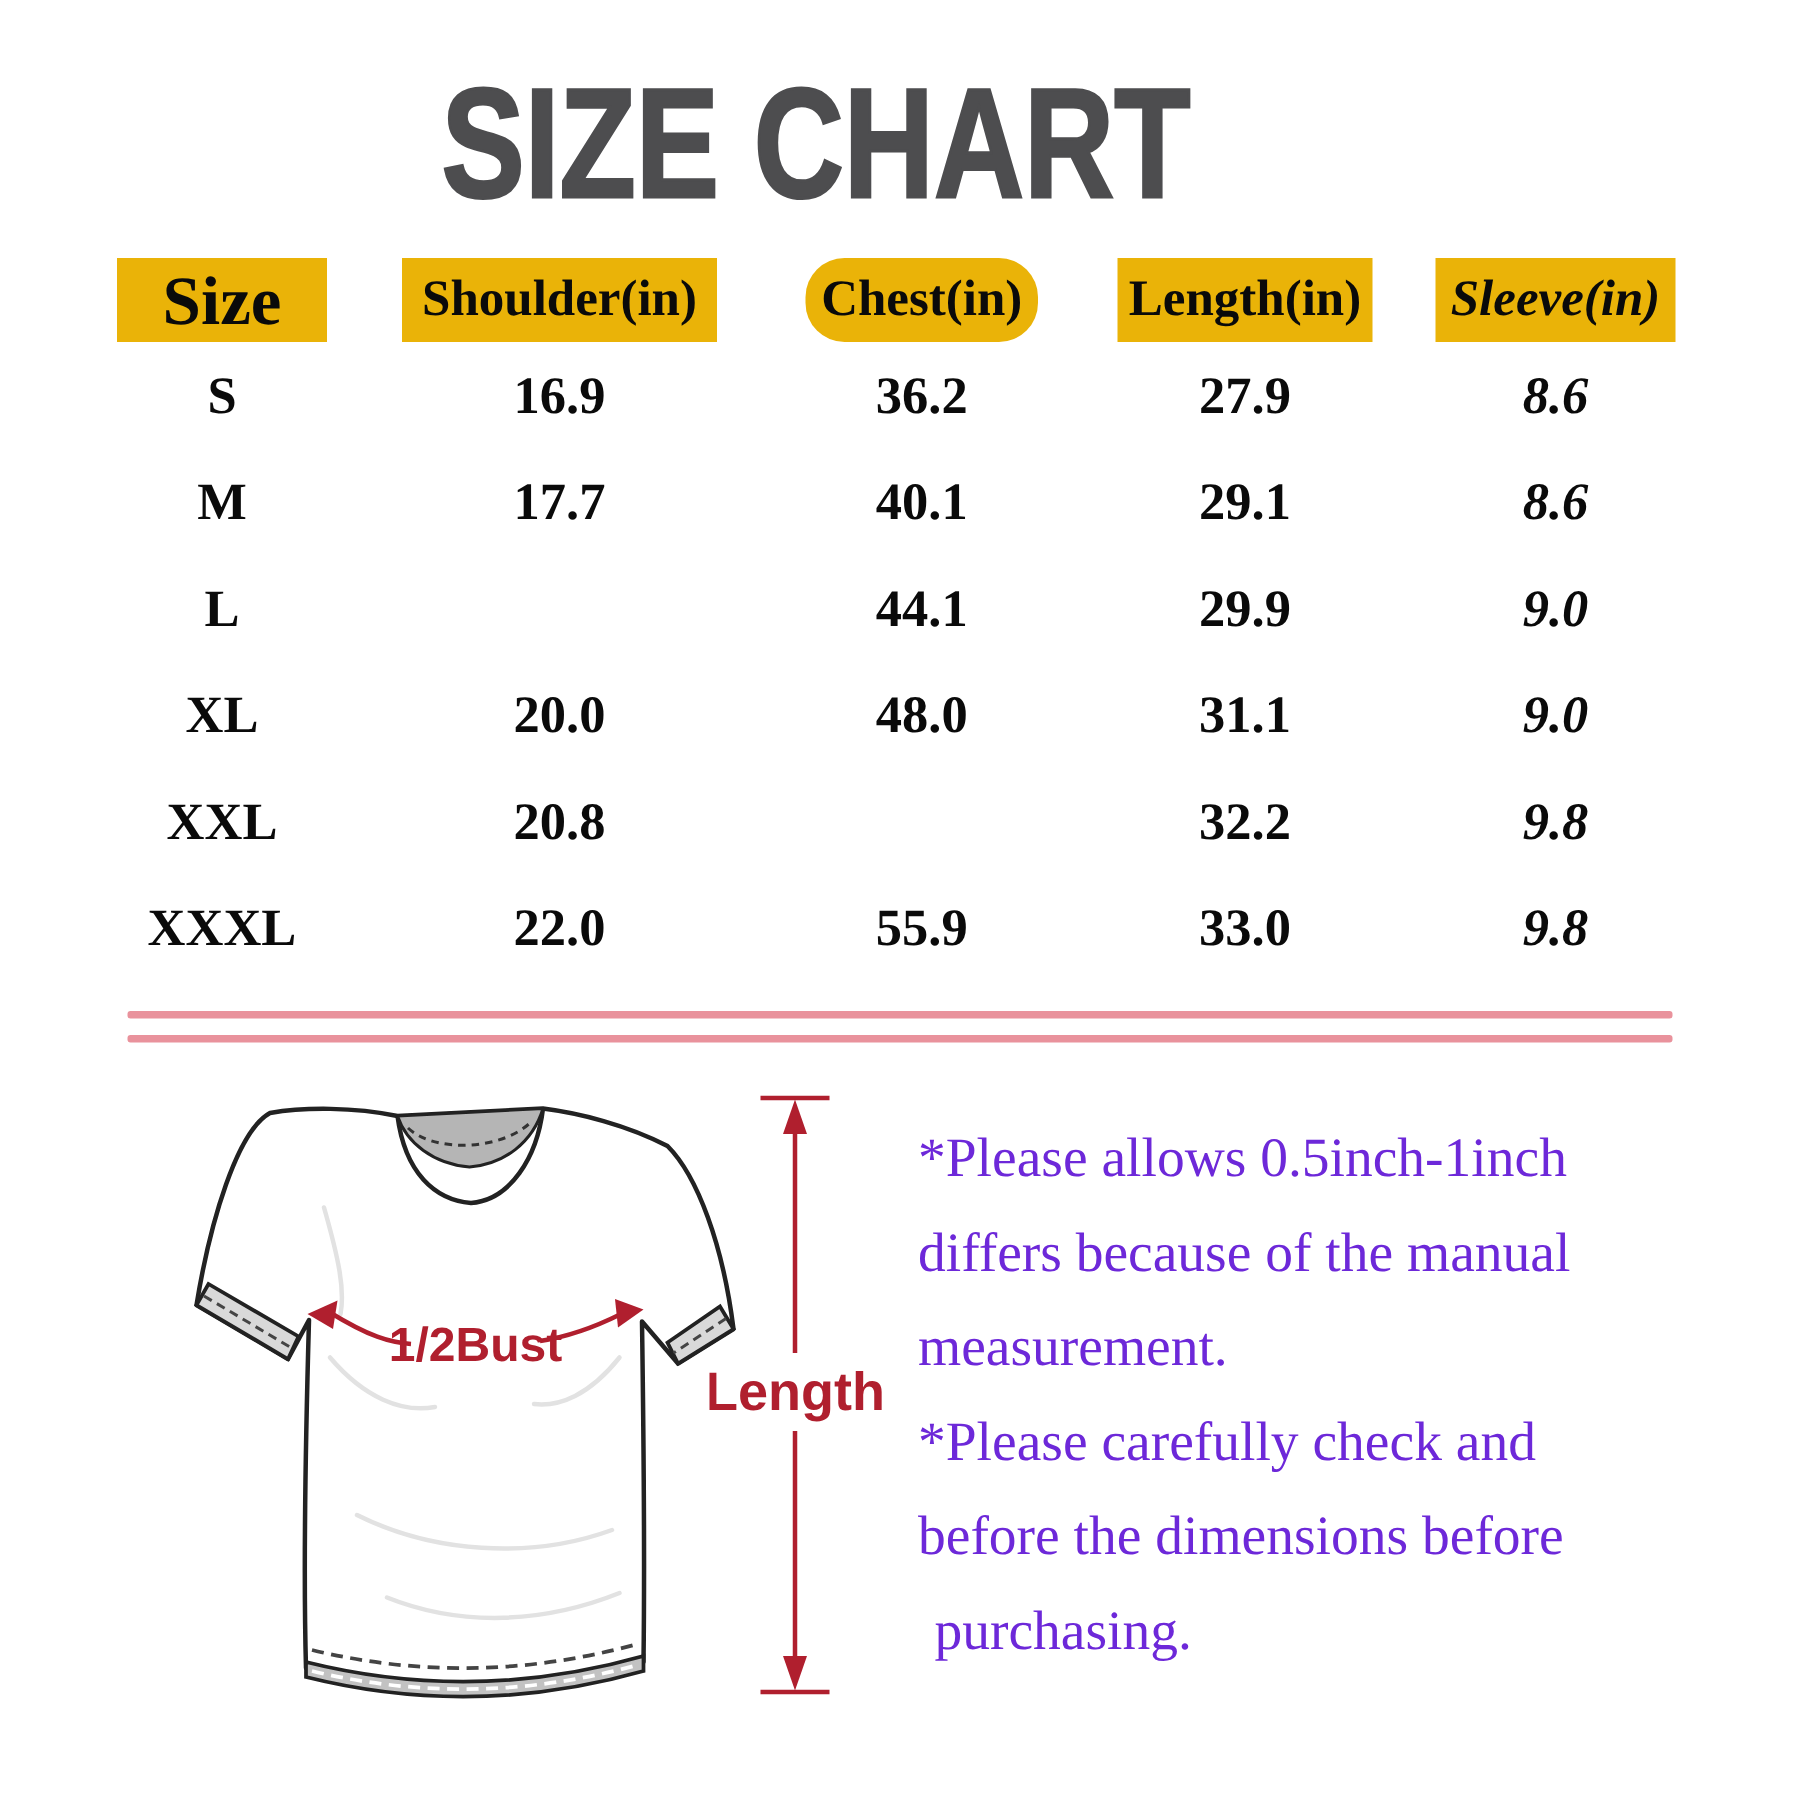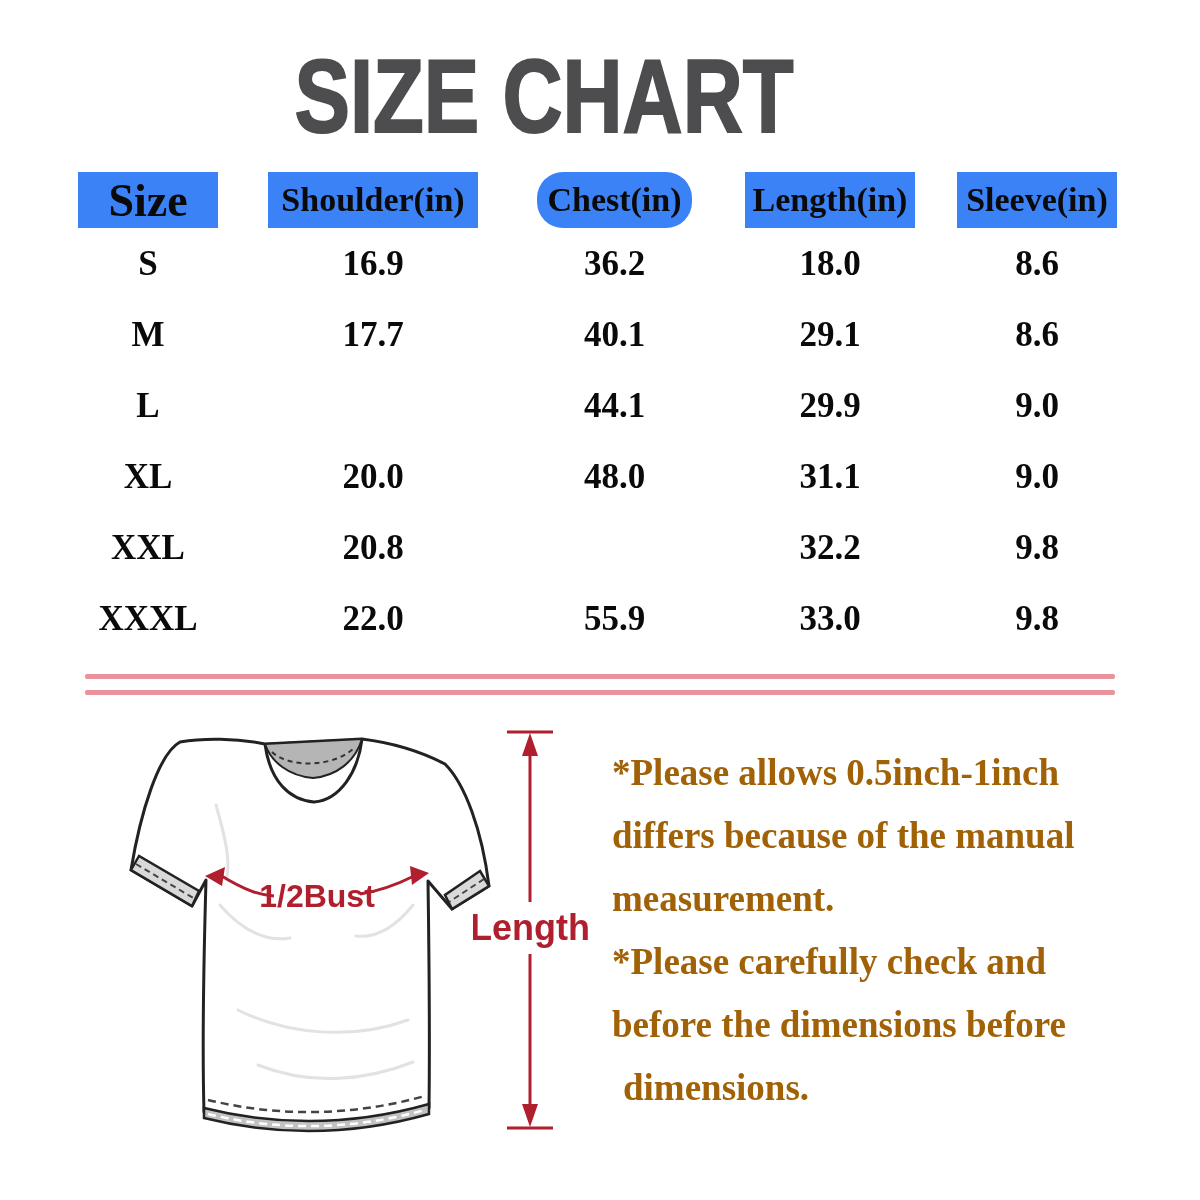--- a/index.html
+++ b/index.html
@@ -26,23 +26,23 @@
   .trow {
     display:grid;
     grid-template-columns:140px 50px 210px 59px 155px 53px 170px 42px 160px;
     align-items:center;
     text-align:center;
   }
   .trow.head { height:56px; }
   .trow.body { height:71px; }
   .trow.body:first-of-type { margin-top:4px; }
   .cell1 { grid-column:1; } .cell2 { grid-column:3;font-family:Liberation Serif, serif; } .cell3 { grid-column:5;border-radius:26px; }
-  .cell4 { grid-column:7; } .cell5 { grid-column:9; }
+  .cell4 { grid-column:7; } .cell5 { grid-column:9;font-style:italic; }
   .th {
-    background:#3b82f6;
+    background:#eab308;
     height:56px;
     display:flex; align-items:center; justify-content:center;
     font-weight:700; font-size:34px;
   }
   .th.size { font-size:46px; }
   .td { font-weight:700; font-size:35px; }
 
   
   .divider { position:absolute; left:85px; width:1030px; height:5px; background:#e9929c; border-radius:2px; }
   .divider.one { top:674px; }
@@ -53,25 +53,25 @@
   .length-svg { position:absolute; left:473px; top:722px; width:124px; height:420px; }
   .anno-text {
     font-family:"Liberation Sans", sans-serif;
     font-weight:700;
     fill:#b01f2e;
   }
 
   
   .notes { position:absolute; left:612px; top:741px; width:500px; }
   .note-line {
-    font-weight:700;
+    font-weight:400;
     font-size:37px;
     line-height:63px;
     white-space:nowrap;
-    color:#a16207;
+    color:#6d28d9;
   }
   .note-line.indent { text-indent:11px; }
 </style>
 </head>
 <body>
 
 <div class="title-wrap">
   <span class="title">SIZE CHART</span>
 </div>
 
@@ -81,21 +81,21 @@
     <span class="th cell2">Shoulder(in)</span>
     <span class="th cell3">Chest(in)</span>
     <span class="th cell4">Length(in)</span>
     <span class="th cell5">Sleeve(in)</span>
   </div>
 
   <div class="trow body">
     <span class="td cell1">S</span>
     <span class="td cell2">16.9</span>
     <span class="td cell3">36.2</span>
-    <span class="td cell4">18.0</span>
+    <span class="td cell4">27.9</span>
     <span class="td cell5">8.6</span>
   </div>
   <div class="trow body">
     <span class="td cell1">M</span>
     <span class="td cell2">17.7</span>
     <span class="td cell3">40.1</span>
     <span class="td cell4">29.1</span>
     <span class="td cell5">8.6</span>
   </div>
   <div class="trow body">
@@ -188,14 +188,14 @@
   <polygon points="57,405 49,382 65,382" fill="#b01f2e"></polygon>
   <text class="anno-text" x="57" y="218" font-size="36" text-anchor="middle">Length</text>
 </svg>
 
 <div class="notes">
   <div class="note-line">*Please allows 0.5inch-1inch</div>
   <div class="note-line">differs because of the manual</div>
   <div class="note-line">measurement.</div>
   <div class="note-line">*Please carefully check and</div>
   <div class="note-line">before the dimensions before</div>
-  <div class="note-line indent">dimensions.</div>
+  <div class="note-line indent">purchasing.</div>
 </div>
 
 </body></html>

